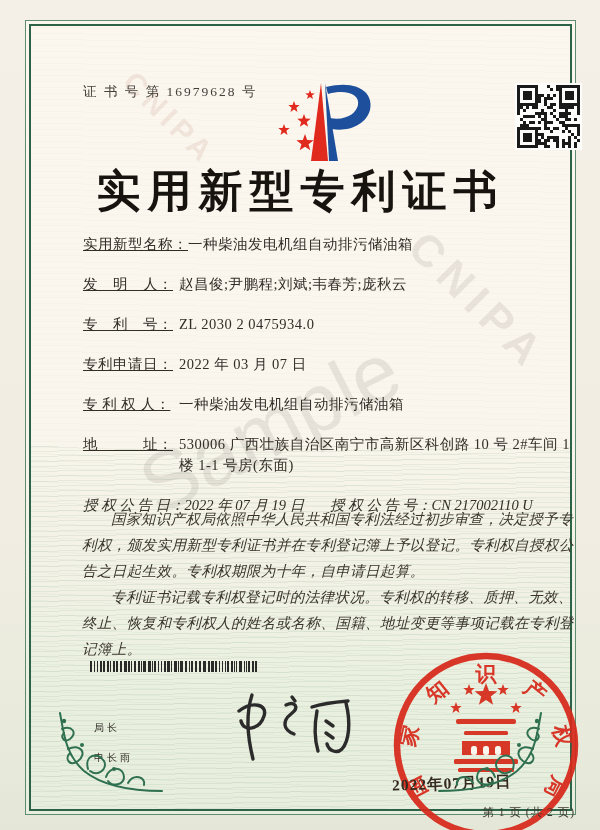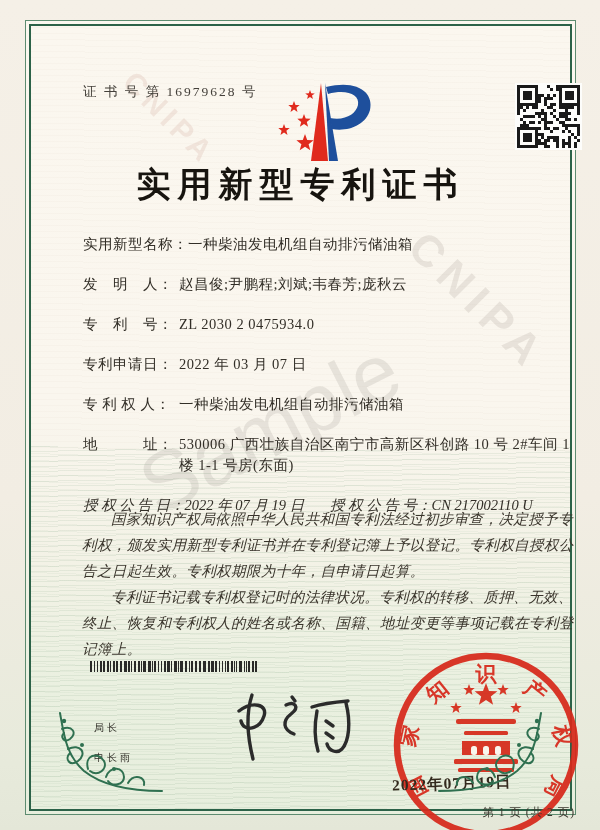--- a/index.html
+++ b/index.html
@@ -39,26 +39,26 @@
   .wm-cnipa-top{left:85px;top:80px;font-size:30px;letter-spacing:5px;color:rgba(205,162,150,0.22);transform:rotate(45deg);}
   .wm-sample{left:105px;top:360px;font-size:82px;font-weight:400;color:rgba(128,124,116,0.16);transform:rotate(-27deg);}
   
   .cert-no{
     position:absolute;left:57px;top:54px;font-size:13.5px;color:#44403a;letter-spacing:2px;margin-top:8px;
   }
   .qr{position:absolute;left:489px;top:62px;width:63px;height:63px;background:#fdfdfb;padding:2px;}
   .logo{position:absolute;left:240px;top:56px;width:116px;height:90px;}
   .title{
     position:absolute;left:0;top:141px;width:100%;text-align:center;
-    font-size:34px;font-weight:700;color:#17140f;letter-spacing:7px;margin:0;
+    font-size:44px;font-weight:700;color:#17140f;letter-spacing:7px;margin:0;
   }
   
   .fields{position:absolute;left:57px;top:213px;width:492px;font-size:14.5px;color:#322e27;}
   .field-row{display:flex;margin-bottom:19px;line-height:21px;}
-  .field-label{flex:0 0 auto;min-width:96px;letter-spacing:0.5px;white-space:pre;}
+  .field-label{flex:0 0 auto;min-width:96px;letter-spacing:0.5px;white-space:pre;text-decoration:underline;}
   .field-value{flex:1 1 auto;white-space:pre-line;letter-spacing:0.5px;}
   .grant-row{display:flex;line-height:21px;margin-top:1px;font-style:italic;}
   .grant-pair{display:flex;white-space:pre;}
   .grant-pair.first{width:247px;}
   
   .paras{position:absolute;left:56px;top:485px;width:494px;font-size:14.5px;line-height:26px;
     color:#3a352c;font-style:italic;letter-spacing:0.4px;}
   .paras p{margin:0;text-indent:2em;}
   
   .barcode{position:absolute;left:64px;top:640px;width:168px;height:11px;}

